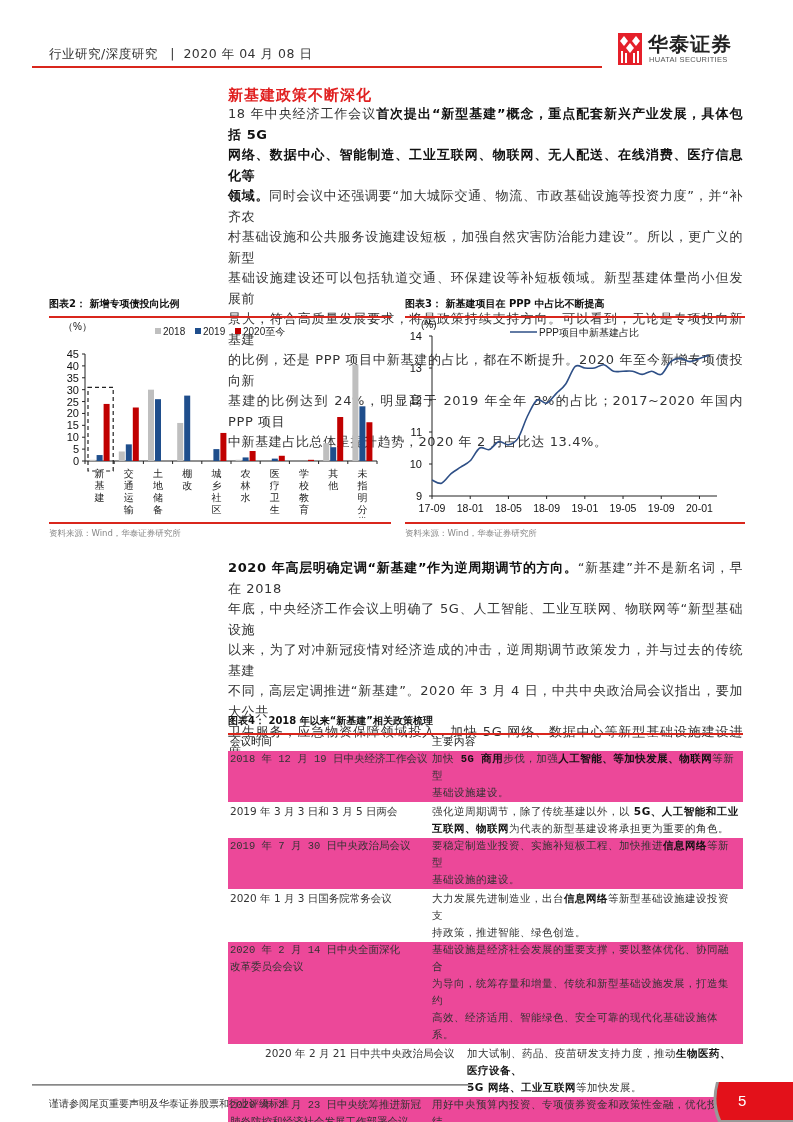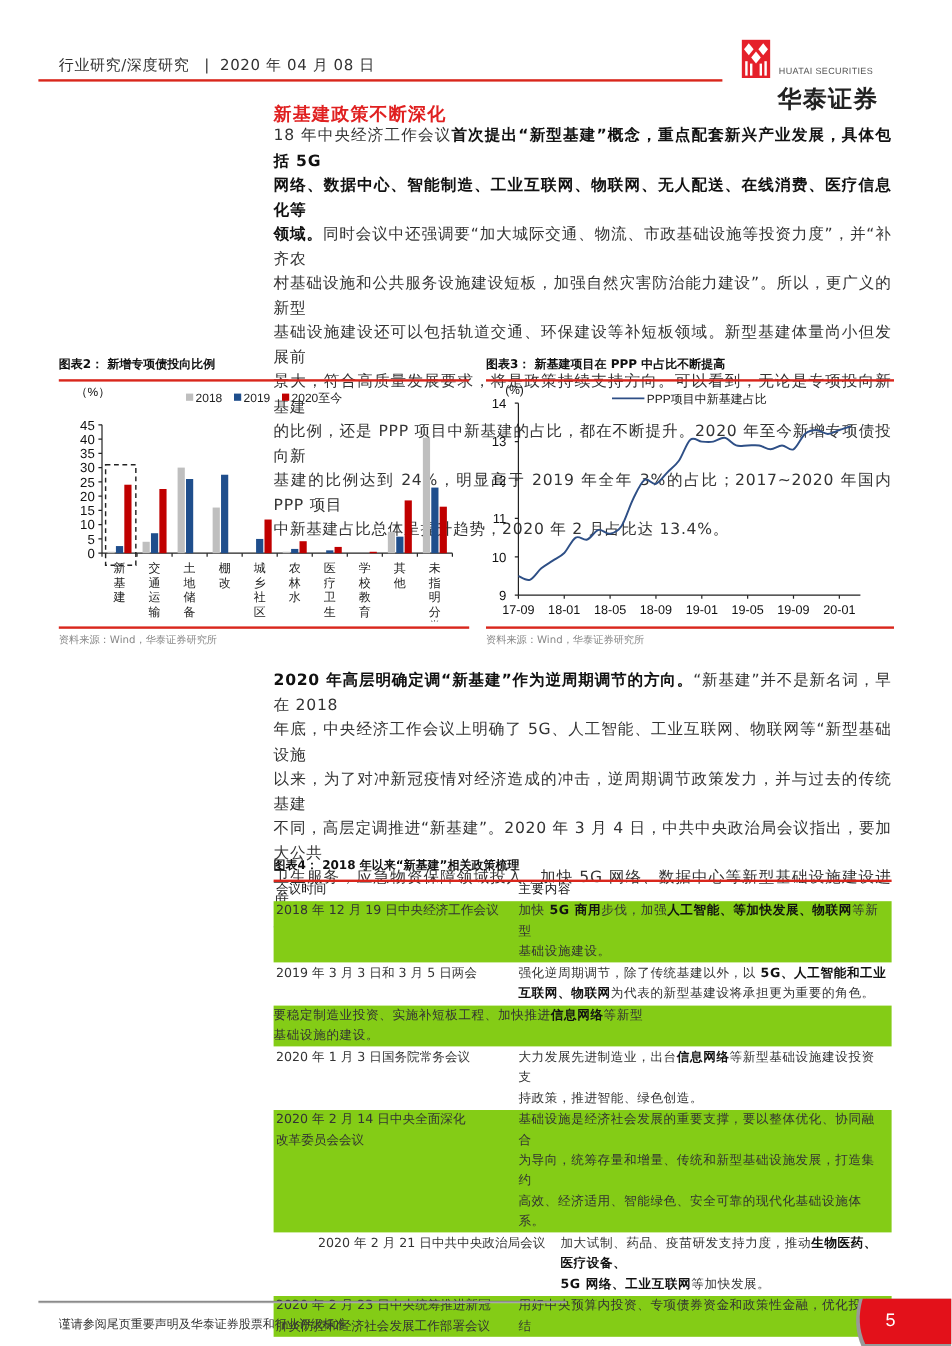--- a/index.html
+++ b/index.html
@@ -2,34 +2,34 @@
 <html><head>
 <meta charset="utf-8">
 <style>
   html,body{margin:0;padding:0;background:#fff;}
   body{width:793px;height:1122px;position:relative;overflow:hidden;font-family:"DejaVu Sans","Liberation Sans",sans-serif;color:#222;}
   .abs{position:absolute;}
   .header-text{left:49px;top:46px;font-size:12.5px;color:#333;letter-spacing:0.5px;}
   .header-line{left:32px;top:66px;width:570px;height:2px;background:#d9261c;}
   .logo{left:618px;top:33px;width:150px;height:36px;}
   .logo-mark{position:absolute;left:0;top:0;width:24px;height:32px;background:#e5202a;}
-  .logo-cn{position:absolute;left:30px;top:-2px;font-size:20px;font-weight:bold;color:#222;letter-spacing:1px;margin-top:38px;}
+  .logo-cn{position:absolute;left:30px;top:-2px;font-size:20px;font-weight:bold;color:#222;letter-spacing:1px;}
   .logo-en{position:absolute;left:31px;top:22px;font-size:7.5px;color:#555;letter-spacing:0.3px;font-family:"Liberation Sans",sans-serif;}
   .section-title{left:228px;top:86px;font-size:15px;font-weight:bold;color:#e02020;letter-spacing:1px;}
   .para{left:228px;width:515px;font-size:13px;line-height:20.5px;color:#333;text-align:justify;letter-spacing:0.6px;}
   .para b{color:#111;}
   .fig-title{font-size:10px;font-weight:bold;color:#111;}
   .fig-rule{height:1.5px;background:#d9261c;}
   .source{font-size:8.5px;color:#888;}
   .chart{position:absolute;}
   .table{left:228px;top:733px;width:515px;}
   .trow{display:flex;font-size:10.5px;line-height:17px;color:#333;}
   .trow .c1{width:202px;padding-left:2px;}
   .trow .c2{flex:1;padding-right:4px;letter-spacing:0.5px;}
-  .trow.pink{background:#84cc16;}
+  .trow.pink{background:#ec4899;font-family:Liberation Mono, monospace;}
   .trow.head{font-weight:normal;color:#111;}
   .trow b{color:#111;}
   .footer-line2{left:32px;top:1084px;width:440px;height:2px;background:linear-gradient(#777,#bbb);}
   .footer-text{left:49px;top:1097px;font-size:10px;color:#333;}
   .page-tab{left:706px;top:1082px;width:87px;height:40px;}
   .page-num{position:absolute;left:32px;top:10px;font-size:15px;color:#fff;font-family:"Liberation Sans",sans-serif;}
   svg text{font-family:"Liberation Sans","DejaVu Sans",sans-serif;}
 </style>
 </head>
 <body>
@@ -251,20 +251,23 @@
     <div class="trow" style="margin-top: 1px;">
       <div class="c1">
         <div>2019 年 3 月 3 日和 3 月 5 日两会</div>
       </div>
       <div class="c2">
         <div><span>强化逆周期调节，除了传统基建以外，以 </span><b>5G、人工智能和工业</b></div>
         <div><b>互联网、物联网</b><span>为代表的新型基建设将承担更为重要的角色。</span></div>
       </div>
     </div>
     <div class="trow pink" style="margin-top: 1px;">
+      <div class="c1">
+        <div>2019 年 7 月 30 日中央政治局会议</div>
+      </div>
       <div class="c2">
         <div><span>要稳定制造业投资、实施补短板工程、加快推进</span><b>信息网络</b><span>等新型</span></div>
         <div><span>基础设施的建设。</span></div>
       </div>
     </div>
     <div class="trow" style="margin-top: 1px;">
       <div class="c1">
         <div>2020 年 1 月 3 日国务院常务会议</div>
       </div>
       <div class="c2">

